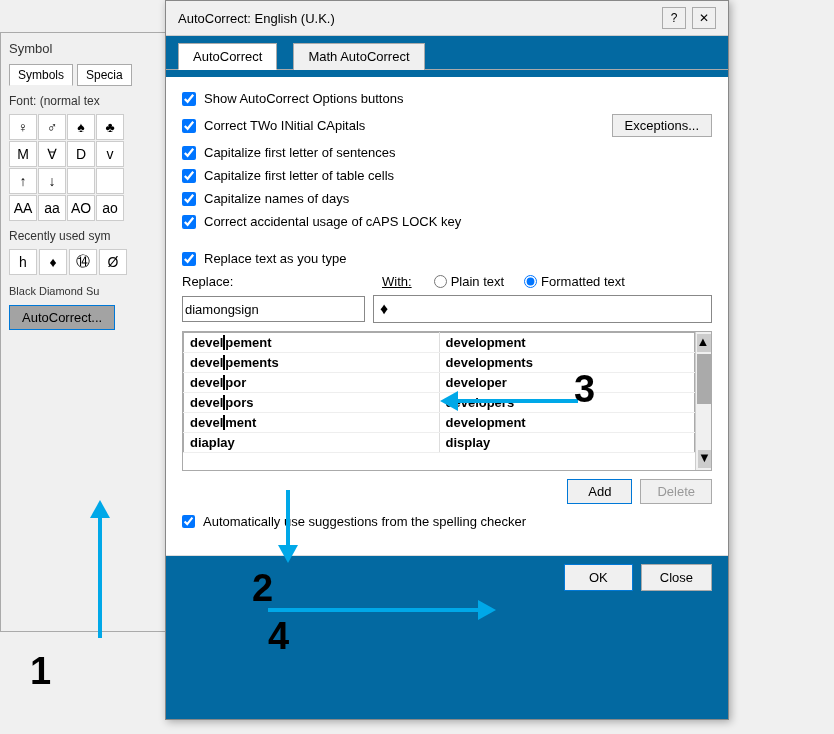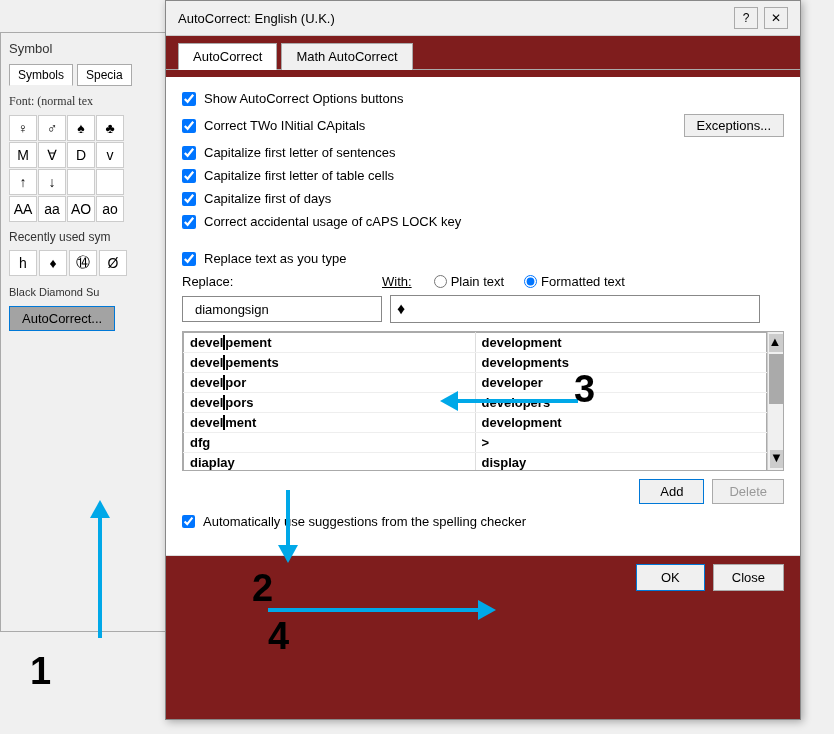--- a/index.html
+++ b/index.html
@@ -42,21 +42,20 @@
       cursor: pointer;
     }
     .symbol-tab.active {
       background: #fff;
       border-bottom: 1px solid #f0f0f0;
     }
     .font-label {
       font-size: 12px;
       margin-bottom: 6px;
       color: #333;
-      font-family: Liberation Serif, serif;
     }
     .symbol-grid {
       display: grid;
       grid-template-columns: repeat(4, 28px);
       gap: 1px;
       margin-bottom: 8px;
     }
     .symbol-cell {
       width: 28px;
       height: 26px;
@@ -133,23 +132,23 @@
       font-size: 36px;
       font-weight: bold;
       color: #000;
     }
 
     
     .dialog {
       position: absolute;
       left: 165px;
       top: 0px;
-      width: 636px;
+      width: 564px;
       height: 720px;
-      background: #7f1d1d;
+      background: #0369a1;
       border: 1px solid #888;
       box-shadow: 2px 2px 8px rgba(0,0,0,0.3);
     }
     .dialog-titlebar {
       display: flex;
       align-items: center;
       justify-content: space-between;
       padding: 6px 12px;
       background: #f0f0f0;
       border-bottom: 1px solid #ccc;
@@ -181,21 +180,21 @@
       padding: 6px 12px 0;
       border-bottom: 1px solid #aaa;
     }
     .dtab {
       padding: 5px 14px;
       border: 1px solid #aaa;
       border-bottom: none;
       background: #f0f0f0;
       font-size: 13px;
       cursor: pointer;
-      margin-right: 4px;
+      margin-right: 16px;
       position: relative;
       bottom: -1px;
     }
     .dtab.active {
       background: #fff;
       border-bottom: 1px solid #fff;
       z-index: 1;
     }
 
     
@@ -254,21 +253,21 @@
     .replace-inputs {
       display: flex;
       gap: 8px;
       margin-bottom: 8px;
       align-items: center;
     }
     .replace-input {
       width: 200px;
       height: 26px;
       border: 1px solid #888;
-      padding: 2px 12px;
+      padding: 2px 2px;
       font-size: 13px;
       background: #fff;
     }
     .with-input {
       width: 370px;
       height: 26px;
       border: 1px solid #888;
       padding: 2px 6px;
       font-size: 13px;
       background: #fff;
@@ -423,21 +422,21 @@
     <div class="check-row">
       <input type="checkbox" checked="" style="">
       <span>Capitalize first letter of sentences</span>
     </div>
     <div class="check-row">
       <input type="checkbox" checked="" style="">
       <span>Capitalize first letter of table cells</span>
     </div>
     <div class="check-row">
       <input type="checkbox" checked="" style="">
-      <span>Capitalize first of days</span>
+      <span>Capitalize names of days</span>
     </div>
     <div class="check-row">
       <input type="checkbox" checked="" style="">
       <span>Correct accidental usage of cAPS LOCK key</span>
     </div>
 
     <div class="section-divider"></div>
 
     <div class="replace-section">
       <div class="check-row">
@@ -484,24 +483,20 @@
             </tr>
             <tr>
               <td class="col1">devel<span style="border-left:2px solid #000;">pors</span></td>
               <td>developers</td>
             </tr>
             <tr>
               <td class="col1">devel<span style="border-left:2px solid #000;">ment</span></td>
               <td>development</td>
             </tr>
             <tr>
-              <td class="col1">dfg</td>
-              <td>&gt;</td>
-            </tr>
-            <tr>
               <td class="col1">diaplay</td>
               <td>display</td>
             </tr>
           </tbody>
         </table>
 
         <div style="position:absolute;right:0;top:0;width:16px;height:100%;background:#f0f0f0;border-left:1px solid #ccc;">
           <div style="width:14px;height:18px;background:#ccc;margin:2px auto;">▲</div>
           <div style="width:14px;height:50px;background:#aaa;margin:2px auto;"></div>
           <div style="position:absolute;bottom:2px;left:2px;width:14px;height:18px;background:#ccc;">▼</div>

